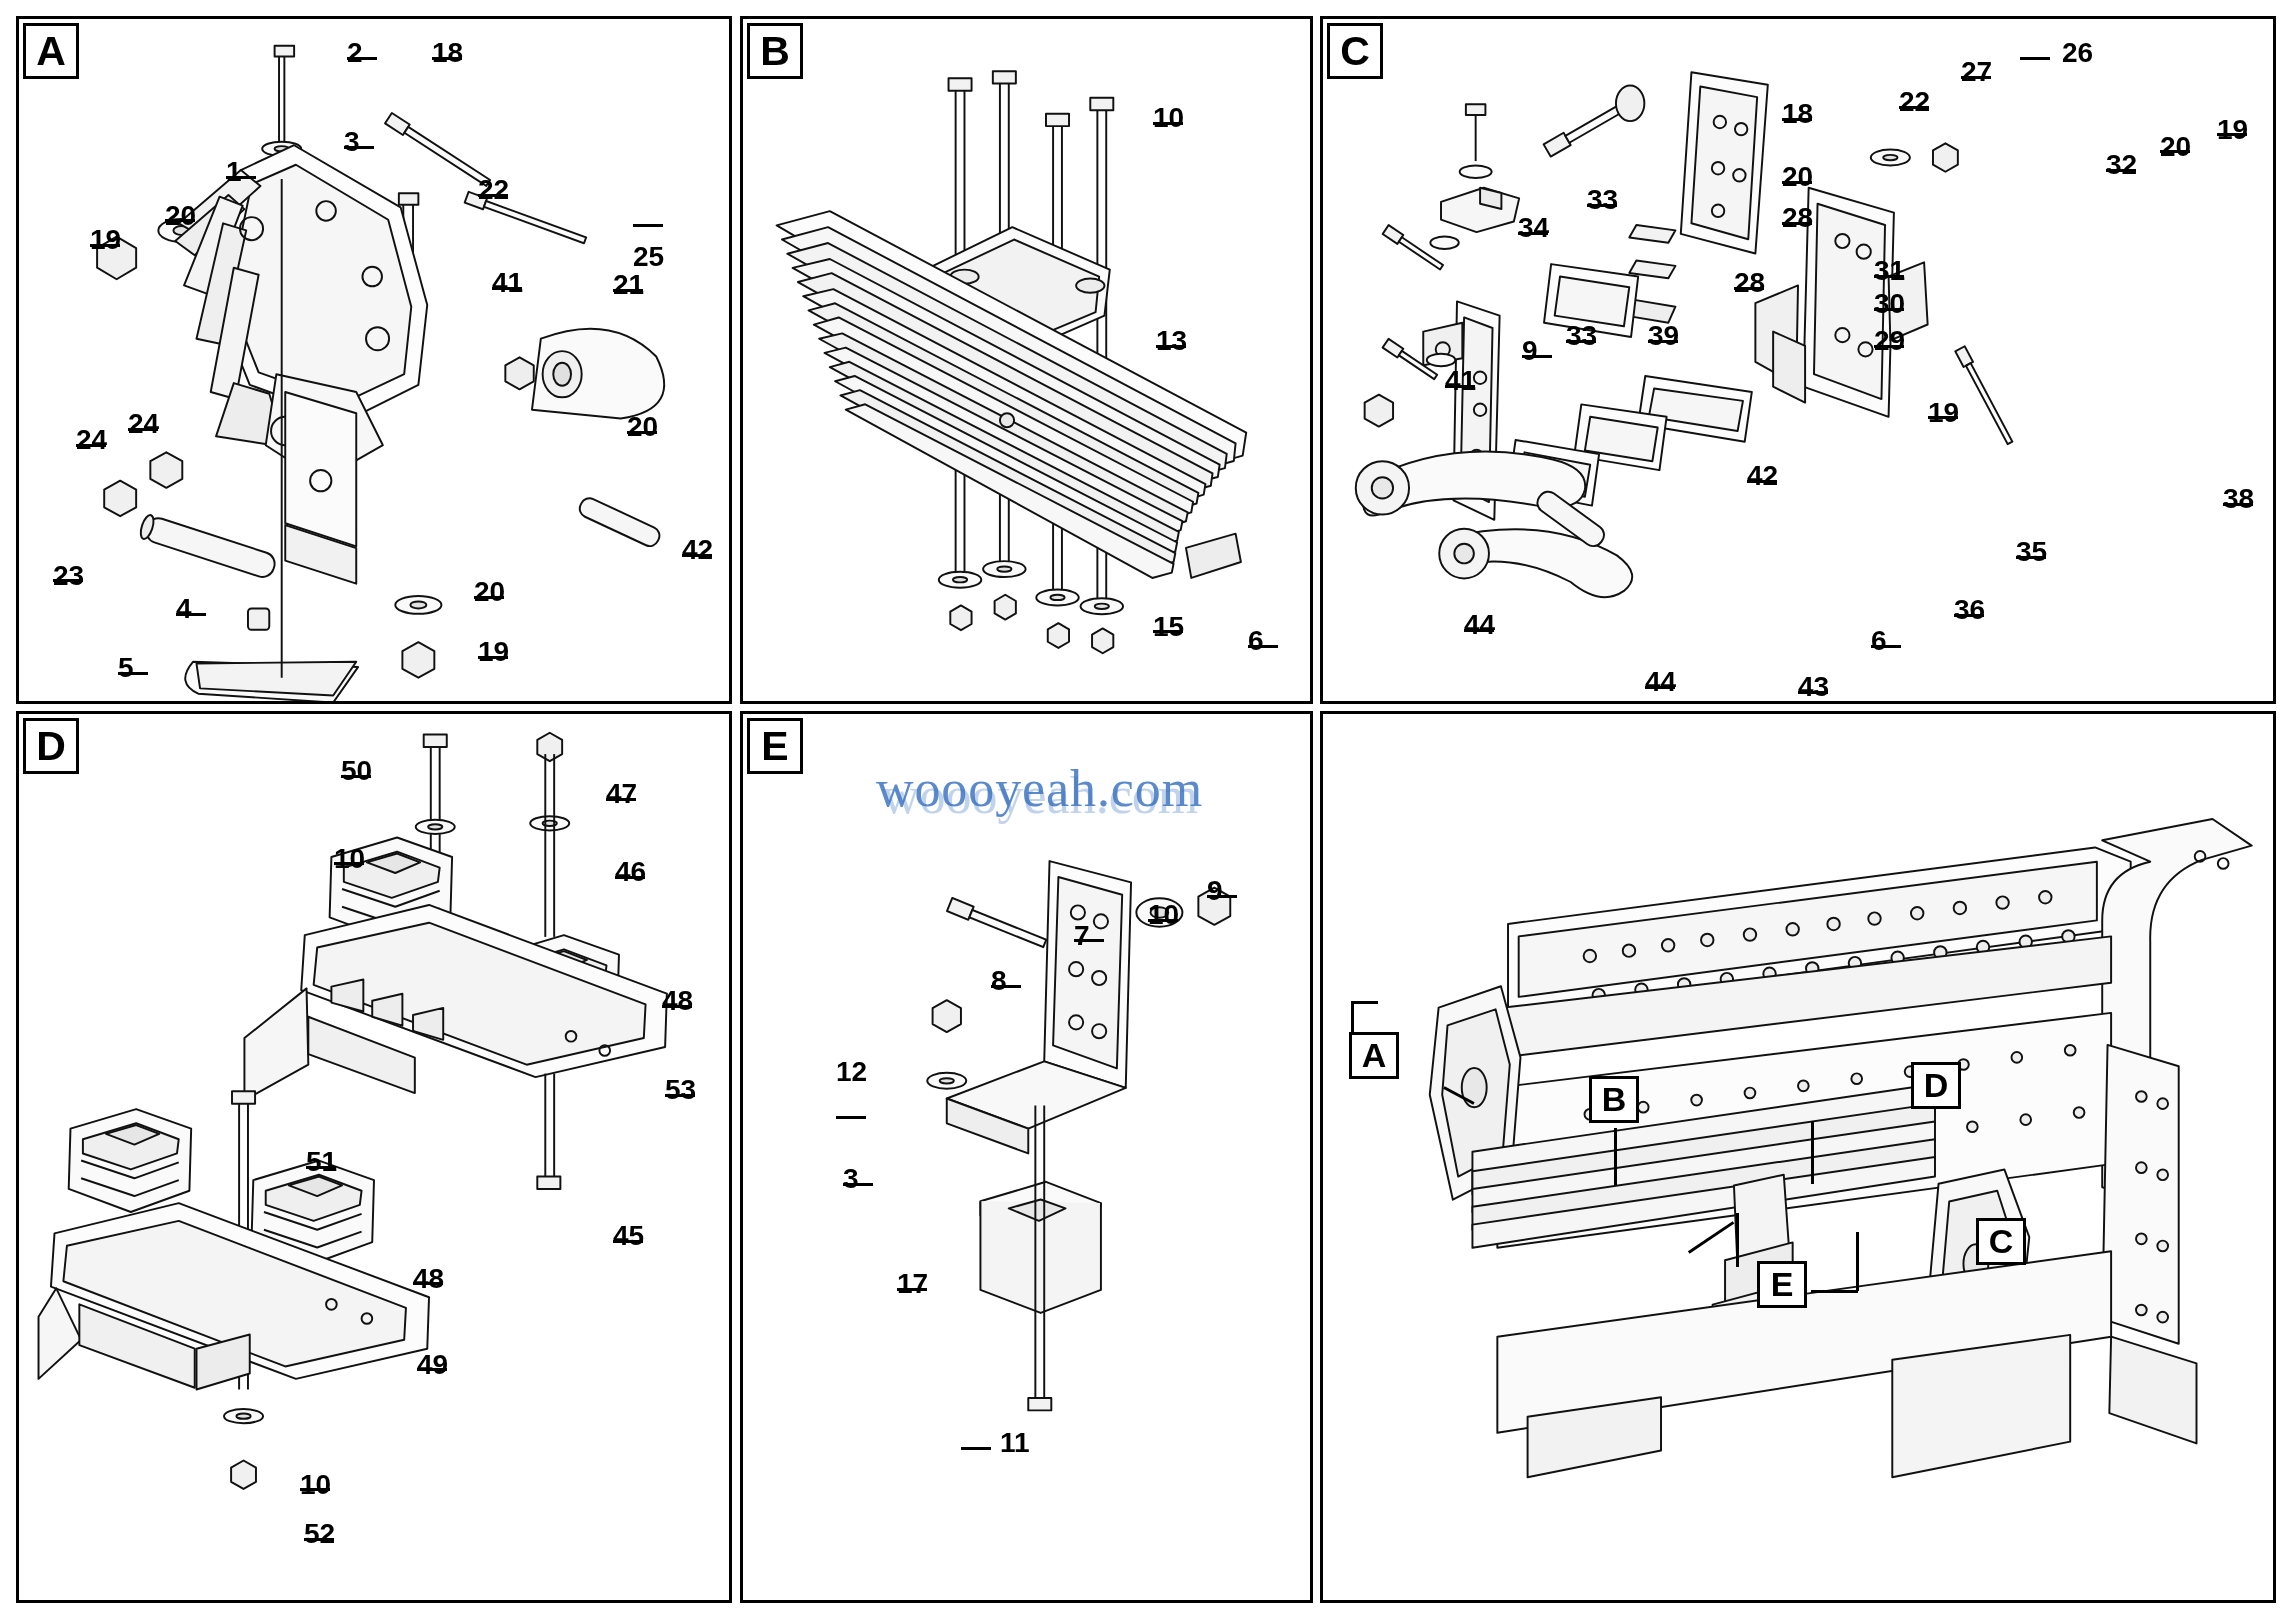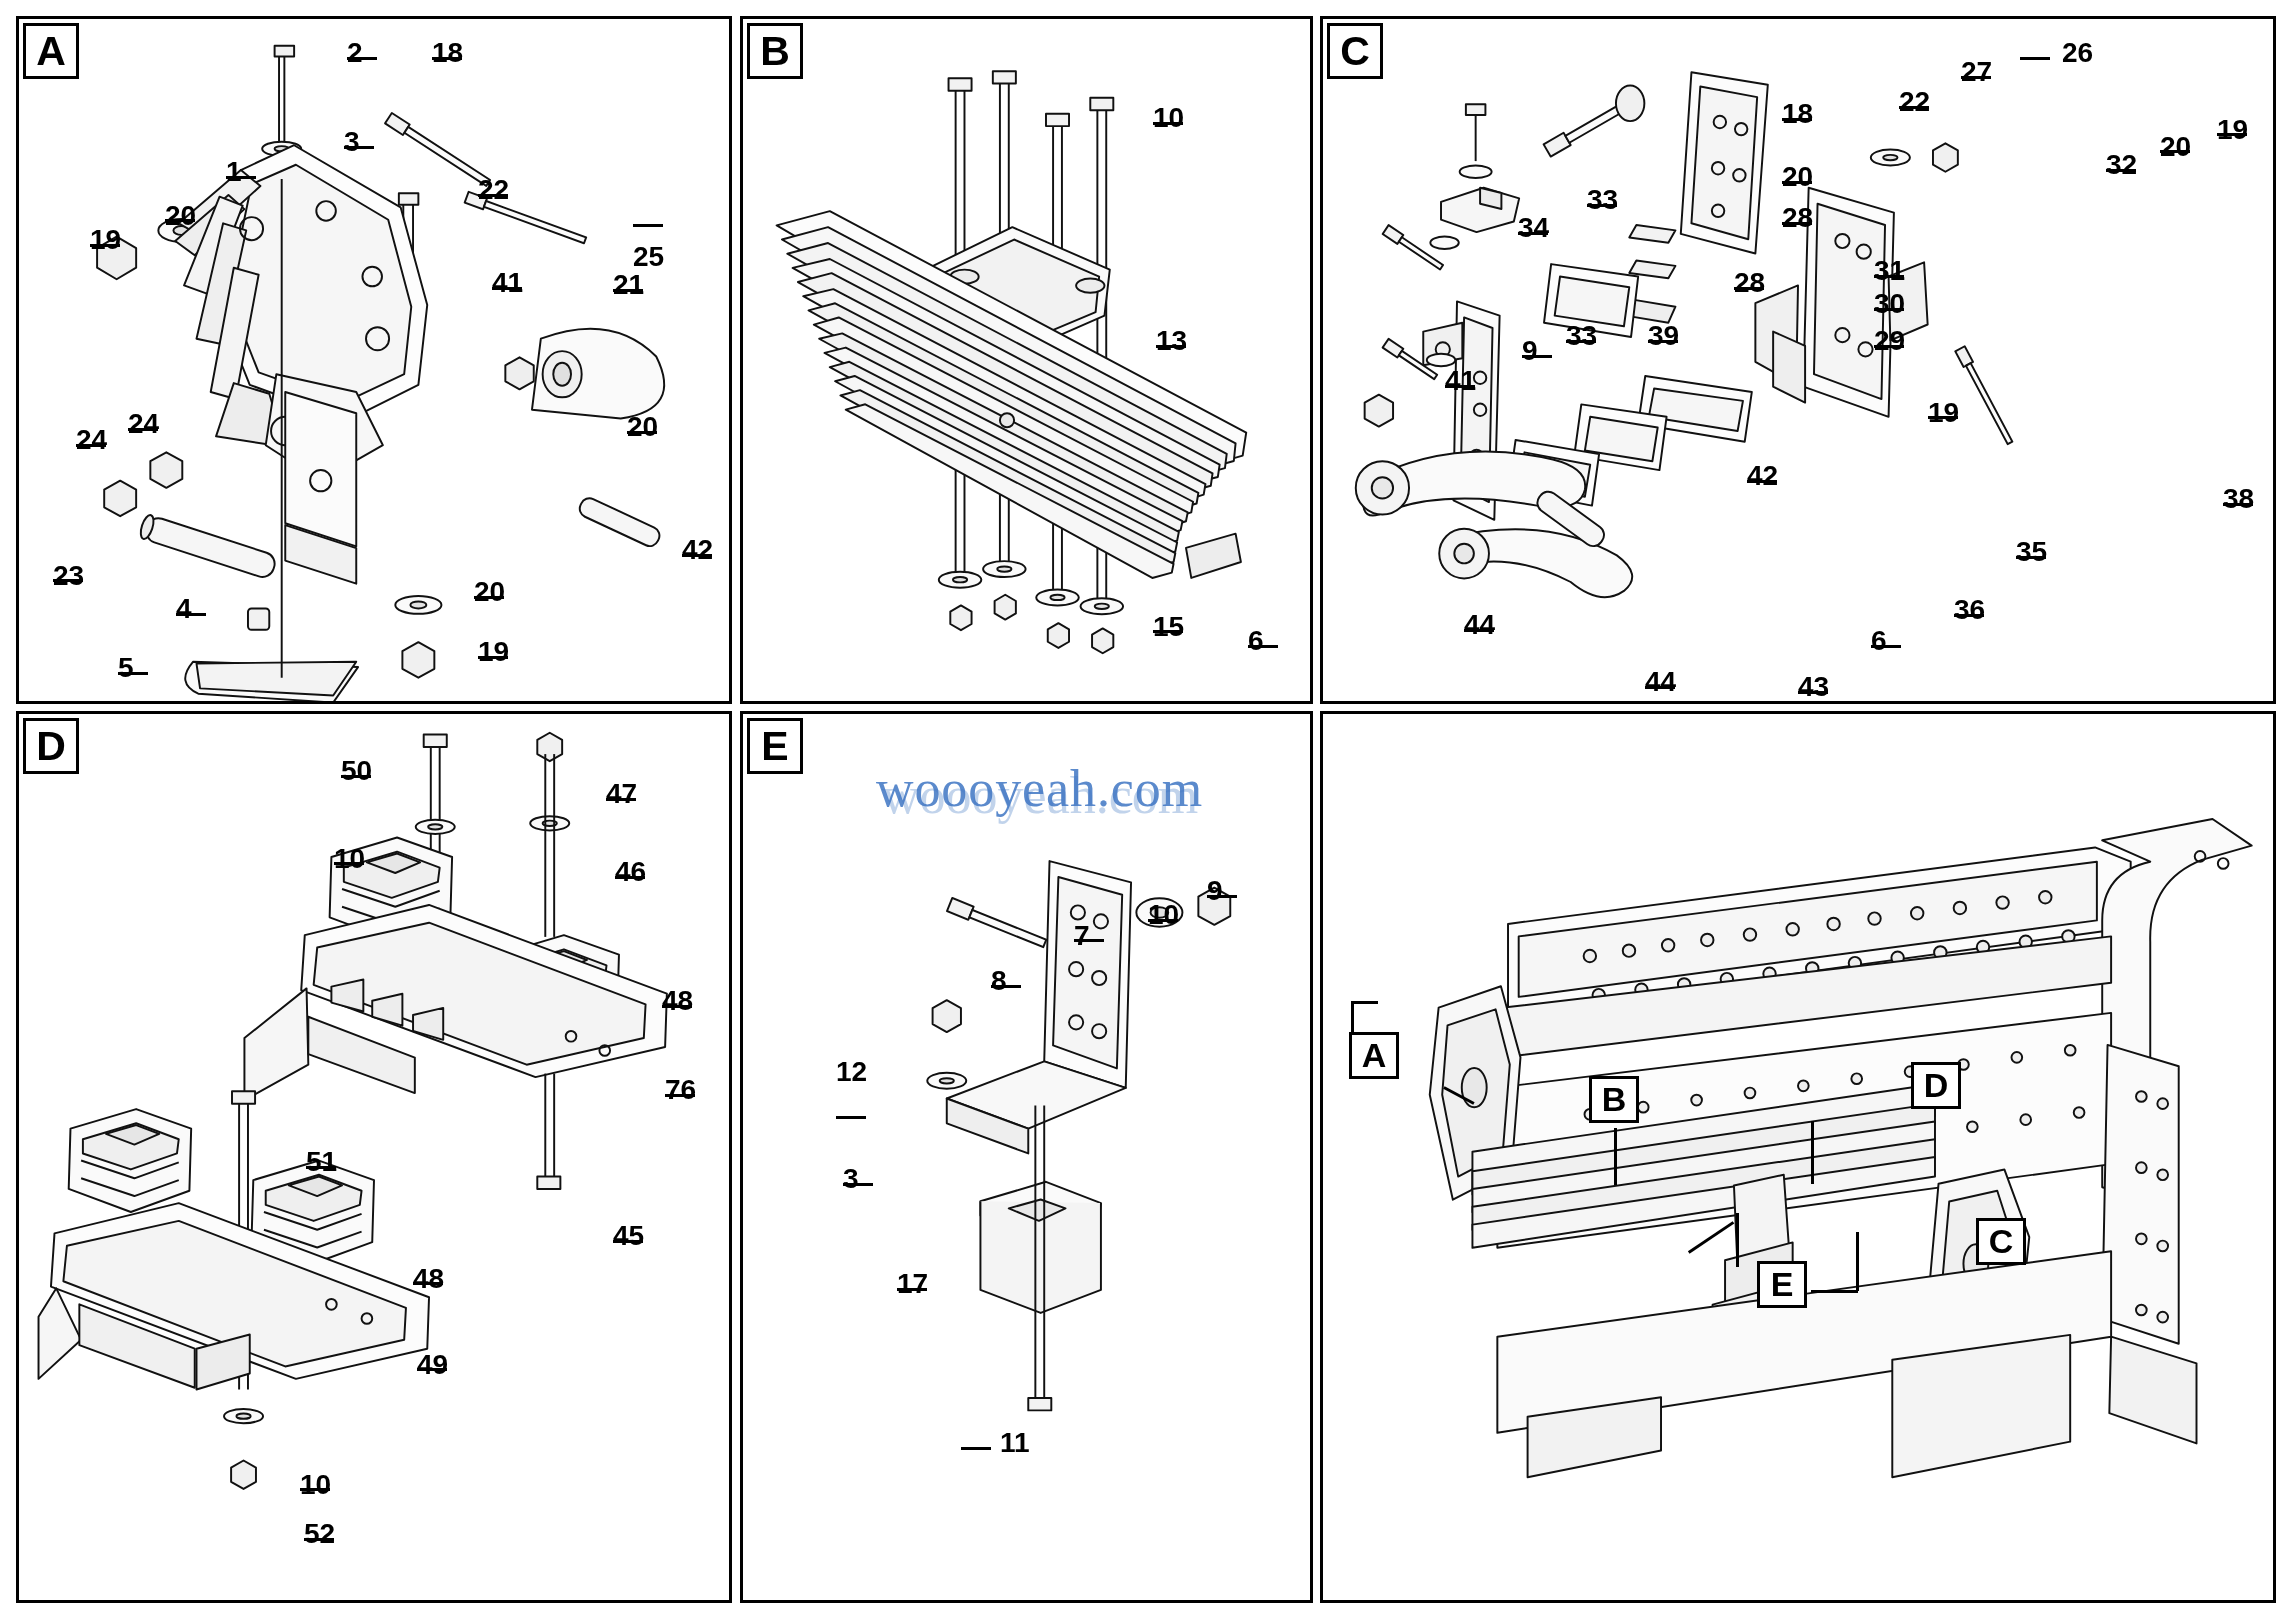--- a/index.html
+++ b/index.html
@@ -673,21 +673,21 @@
       <div class="num" style="left: 341px; top: 757px;">50</div>
       <div class="lead lead-h" style="left: 341px; top: 775px; width: 30px;"></div>
       <div class="num" style="left: 606px; top: 780px;">47</div>
       <div class="lead lead-h" style="left: 606px; top: 798px; width: 30px;"></div>
       <div class="num" style="left: 615px; top: 858px;">46</div>
       <div class="lead lead-h" style="left: 615px; top: 876px; width: 30px;"></div>
       <div class="num" style="left: 334px; top: 845px;">10</div>
       <div class="lead lead-h" style="left: 334px; top: 862px; width: 30px;"></div>
       <div class="num" style="left: 662px; top: 987px;">48</div>
       <div class="lead lead-h" style="left: 662px; top: 1005px; width: 30px;"></div>
-      <div class="num" style="left: 665px; top: 1076px;">76</div>
+      <div class="num" style="left: 665px; top: 1076px;">53</div>
       <div class="lead lead-h" style="left: 665px; top: 1094px; width: 30px;"></div>
       <div class="num" style="left: 306px; top: 1148px;">51</div>
       <div class="lead lead-h" style="left: 306px; top: 1166px; width: 30px;"></div>
       <div class="num" style="left: 613px; top: 1222px;">45</div>
       <div class="lead lead-h" style="left: 613px; top: 1240px; width: 30px;"></div>
       <div class="num" style="left: 413px; top: 1265px;">48</div>
       <div class="lead lead-h" style="left: 413px; top: 1282px; width: 30px;"></div>
       <div class="num" style="left: 417px; top: 1351px;">49</div>
       <div class="lead lead-h" style="left: 417px; top: 1368px; width: 30px;"></div>
       <div class="num" style="left: 300px; top: 1471px;">10</div>

